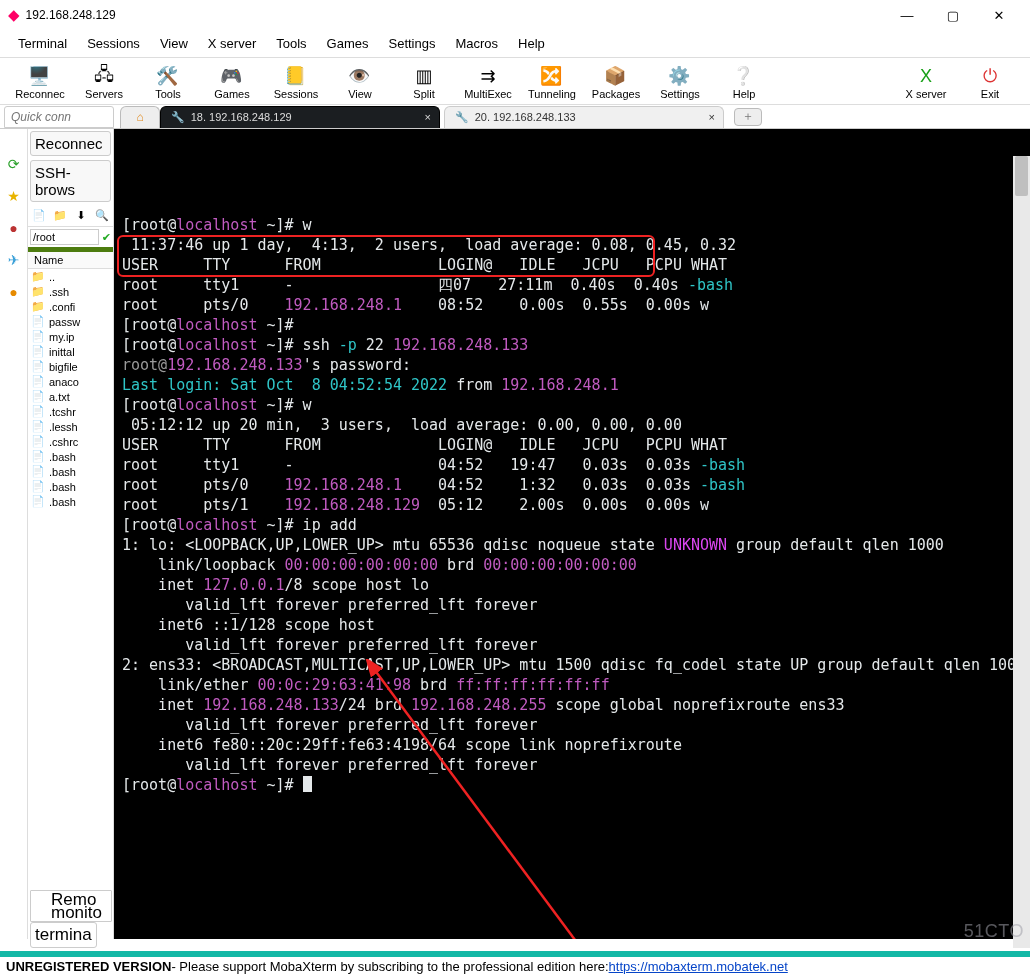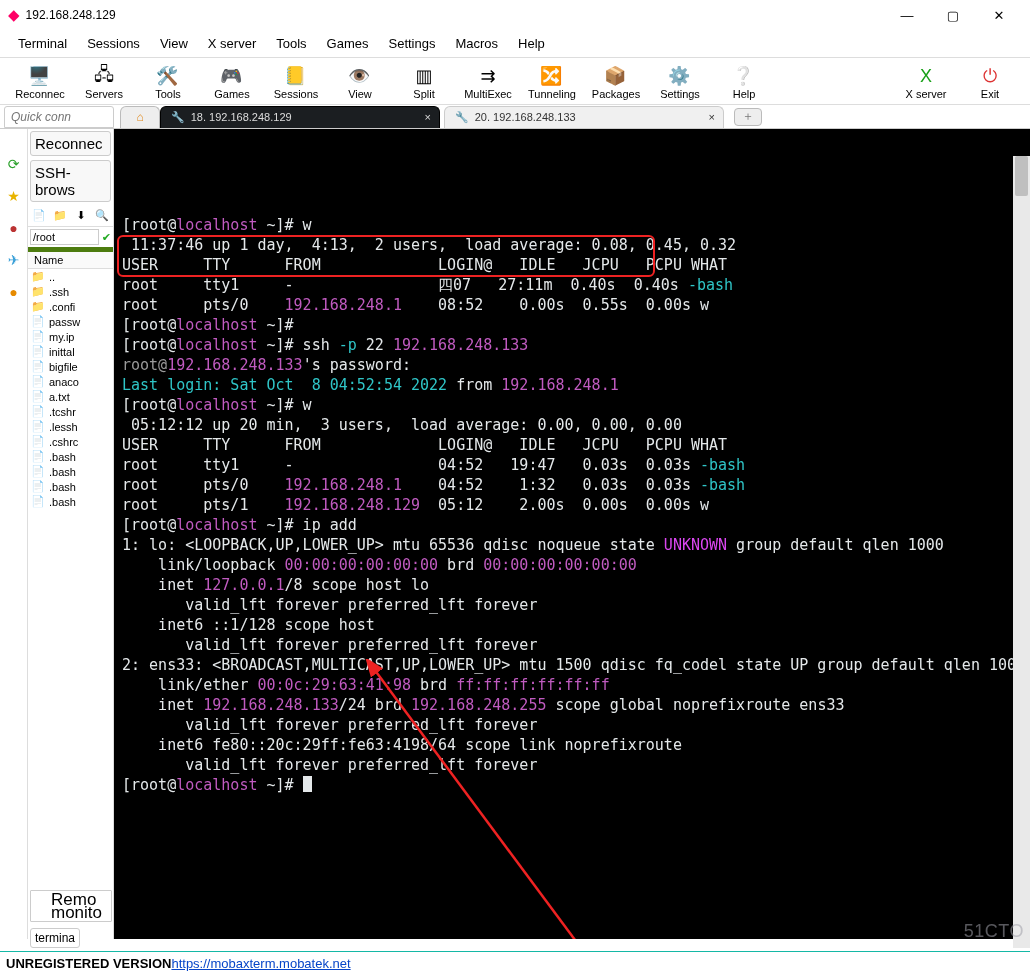--- a/index.html
+++ b/index.html
@@ -36,23 +36,23 @@
   .file-list .frow{display:flex;align-items:center;gap:4px;padding:1px 3px;white-space:nowrap;}
   .file-list .fico{width:14px;text-align:center;font-size:11px;}
   .terminal { flex: 1; background: #000; color: #e4e8ea; font-family: "Consolas", monospace; font-size: 15px; line-height: 20px; padding: 6px 8px; position:relative; white-space: pre; overflow:hidden;}
   .c-cyan   { color: #2fc5c7; }
   .c-mag    { color: #c05bc0; }
   .c-grey   { color: #e4e8ea; }
   .c-yel    { color: #d946ef; }
   .c-dim    { color: #9a9a9a; }
   .red-box { border: 2px solid #e22; border-radius: 6px; position: absolute; left: 3px; top: 106px; width: 538px; height: 42px; pointer-events:none;}
   .arrow-svg{position:absolute;left:240px;top:530px;pointer-events:none;}
-  .bottom-status { position:absolute; left:0; right:0; bottom:3px; height:24px; border-top:1px solid #14b8a6; display:flex;align-items:center;padding:8px 6px;font-size:13px;background:#fff;}
+  .bottom-status { position:absolute; left:0; right:0; bottom:3px; height:24px; border-top:6px solid #14b8a6; display:flex;align-items:center;padding:8px 6px;font-size:13px;background:#fff;}
   .bottom-status a{color:#0645c8;}
-  .termrow{position:absolute;left:30px;bottom:30px;font-size:12px;padding:2px 4px;border:1px solid #ccc;border-radius:3px;}
+  .termrow{position:absolute;left:30px;bottom:30px;font-size:17px;padding:2px 4px;border:1px solid #ccc;border-radius:3px;}
   .rem-mon{position:absolute;left:30px;bottom:56px;font-size:17px;padding:2px 20px;border:1px solid #ccc;border-radius:1px;width:82px;text-align:center;line-height:13px;}
   .scroll-v{position:absolute;right:0;top:156px;bottom:30px;width:17px;background:#e9e9e9;}
   .scroll-v .thumb{position:absolute;left:2px;right:2px;top:0;height:40px;background:#bfbfbf;border-radius:2px;}
   .clip-ico{position:absolute; right:6px; top:130px; color:#9aa; font-size:18px;}
   .watermark { position:absolute; right:6px; bottom:36px; font-size:18px; color:rgba(160,160,170,.55); letter-spacing:.5px;}
   .cursor-blk{display:inline-block;width:9px;height:16px;background:#e4e8ea;vertical-align:-2px;}
 </style>
 </head>
 <body>
 
@@ -272,14 +272,15 @@
   </div>
 
 <div class="rem-mon" style="white-space:pre-line;">Remo
 monito</div>
 <div class="termrow">termina</div>
 
 <div class="watermark">51CTO</div>
 
 <div class="bottom-status">
   <b>UNREGISTERED VERSION</b>
+  <span>   -   Please support MobaXterm by subscribing to the professional edition here:   </span>
   <a href="#">https://mobaxterm.mobatek.net</a>
 </div>
 
 </body></html>

